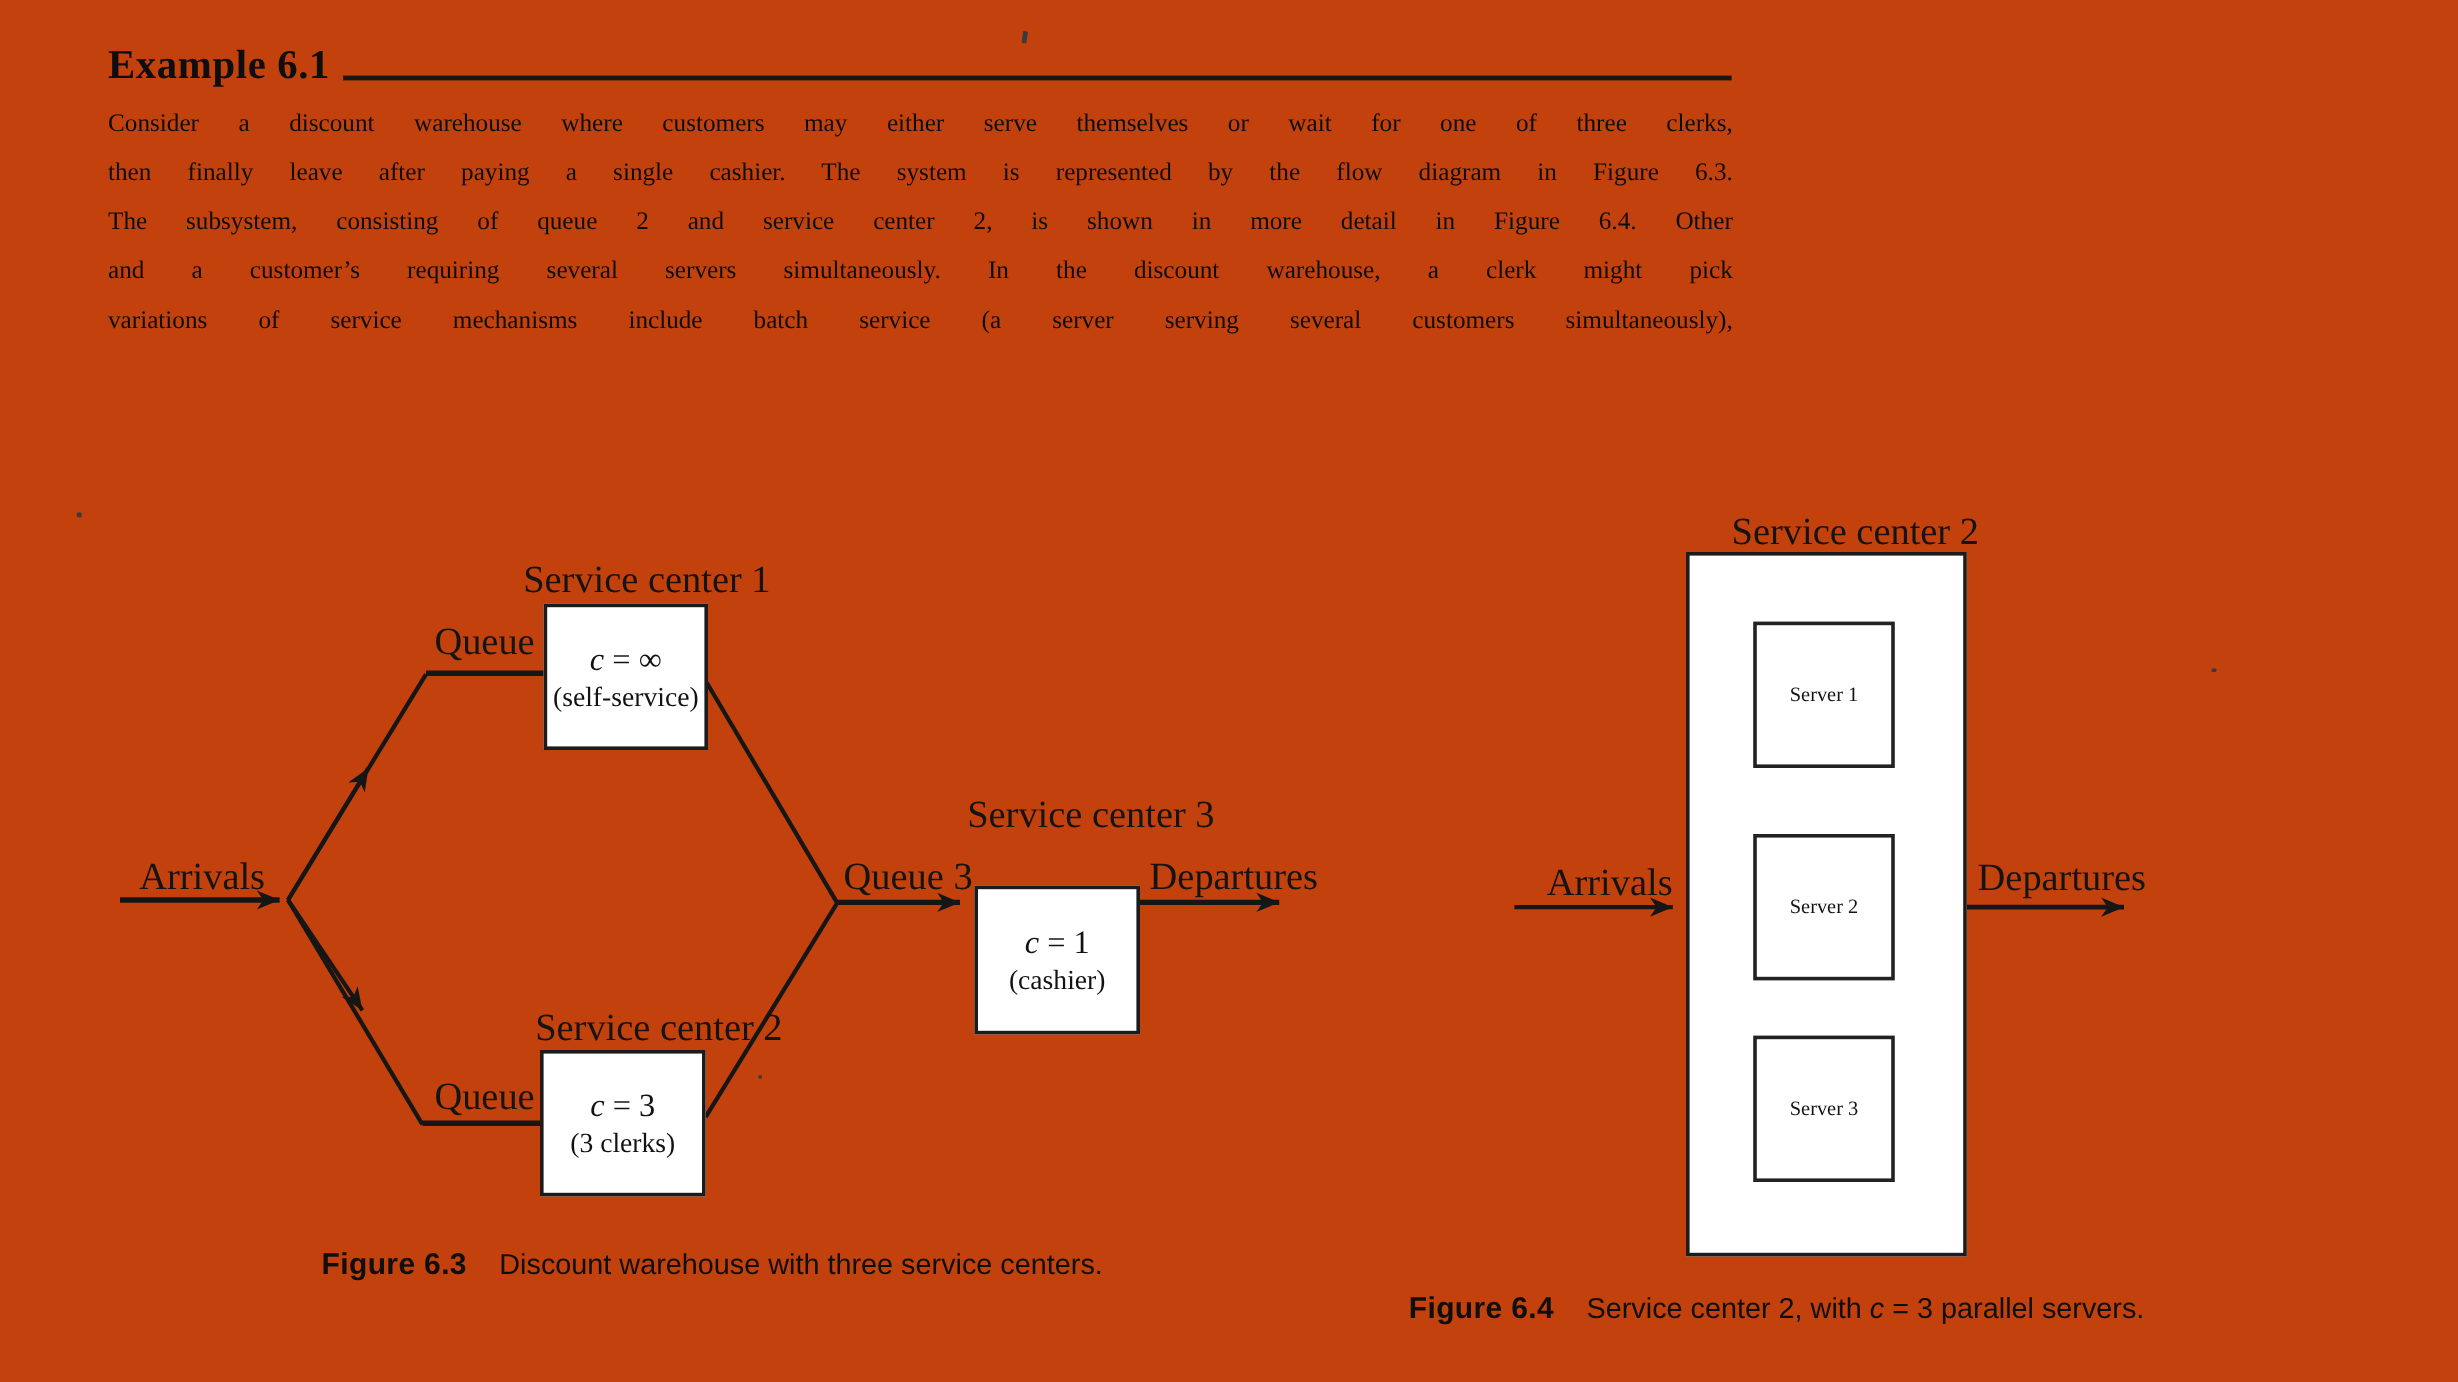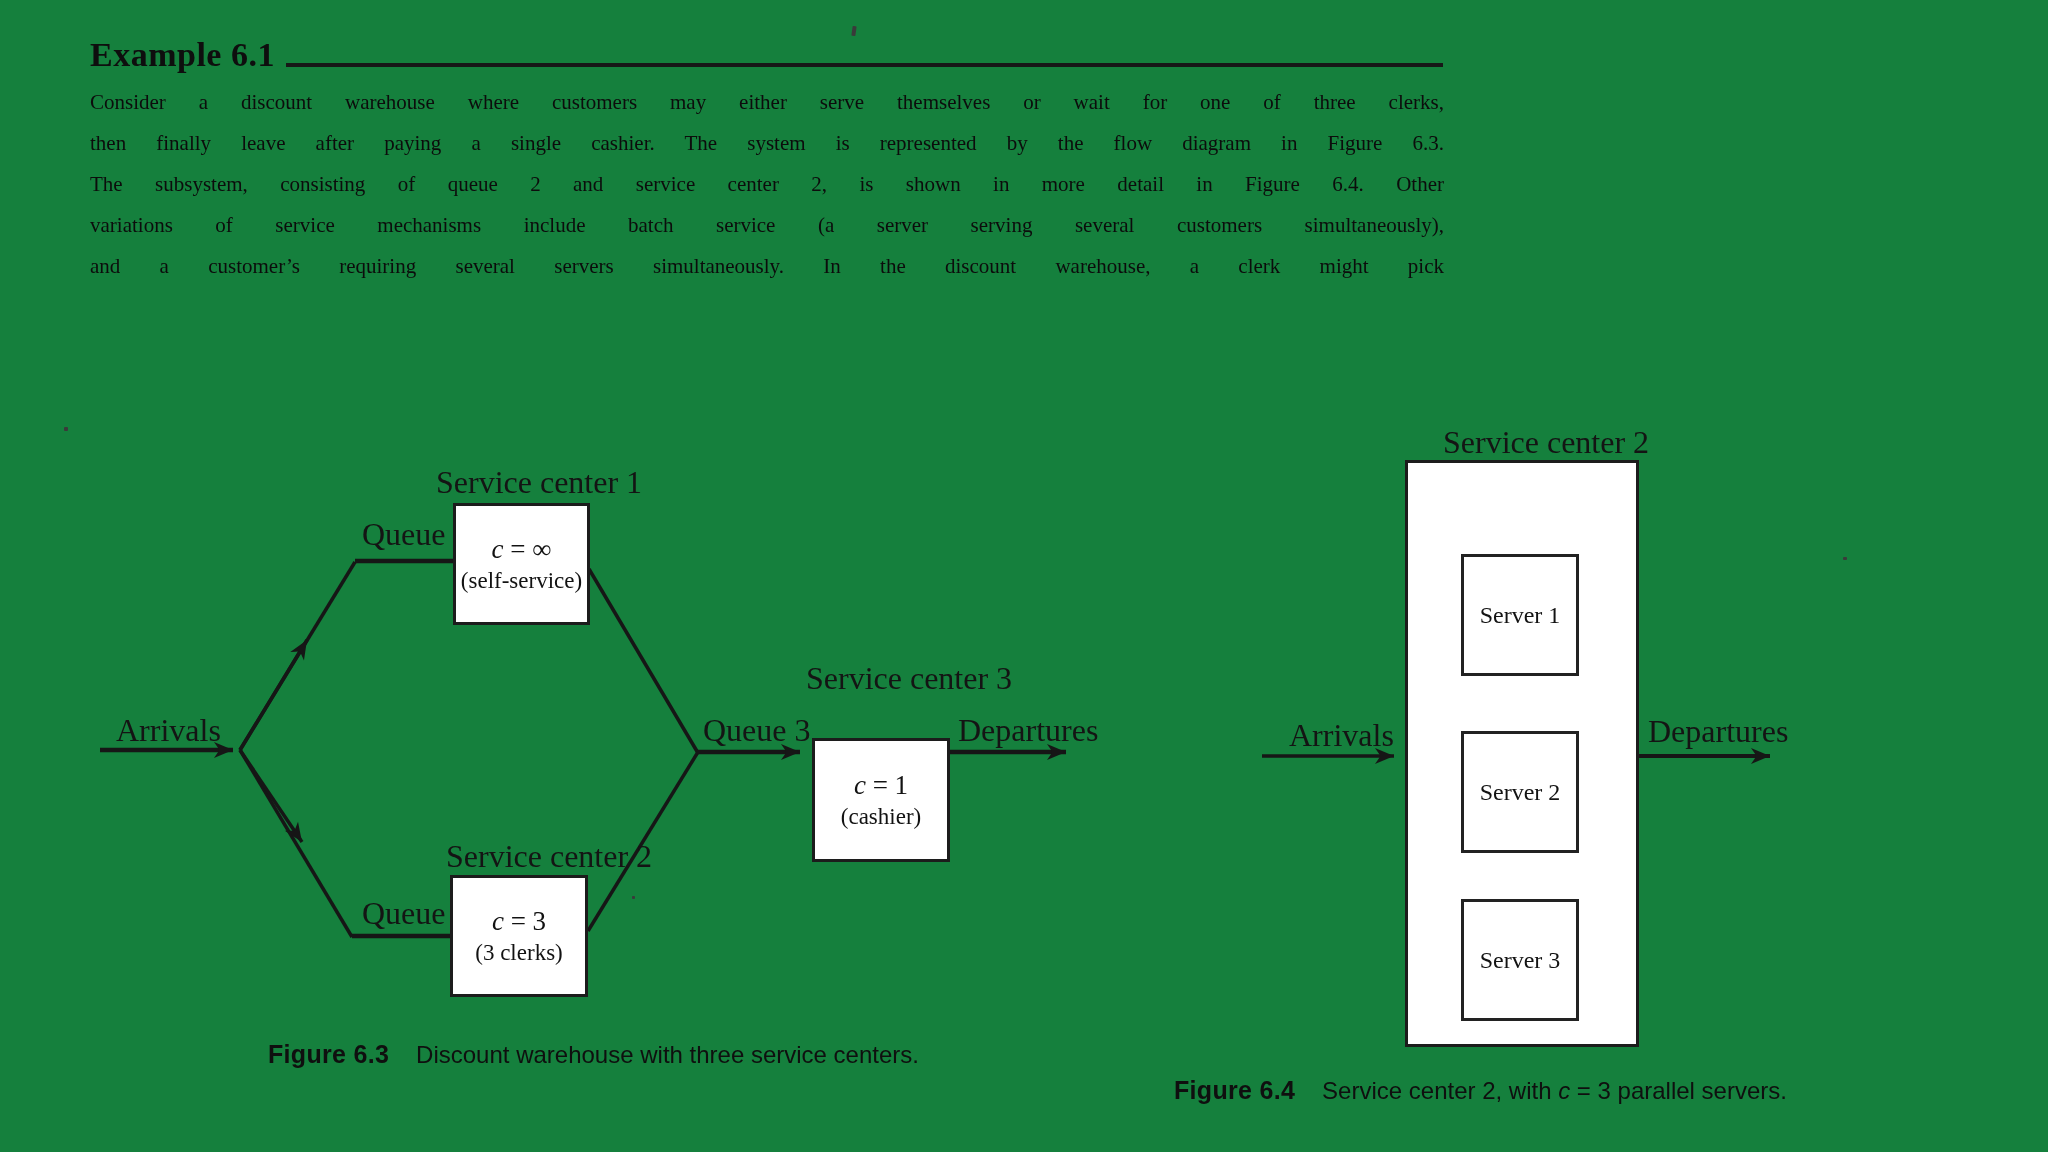--- a/index.html
+++ b/index.html
@@ -1,16 +1,16 @@
 <!DOCTYPE html>
 <html><head>
 <meta charset="utf-8">
 <style>
   html,body{margin:0;padding:0;background:#ffffff;}
-  #page{position:relative;width:2048px;height:1152px;background:#15803d;overflow:hidden;
+  #page{position:relative;width:2048px;height:1152px;background:#c2410c;overflow:hidden;
         font-family:"Liberation Serif",serif;color:#0e0e0e;}
   .abs{position:absolute;}
 
   
   #heading{left:90px;top:36px;font-size:34px;font-weight:bold;letter-spacing:0.5px;white-space:nowrap;}
   #head-rule{left:286px;top:63px;width:1157px;height:4px;background:#171717;}
 
   
   #para{left:90px;top:82px;width:1354px;font-size:21px;line-height:41px;color:#0c0c0c;}
   .pline{text-align:justify;text-align-last:justify;white-space:nowrap;}
@@ -26,21 +26,21 @@
   .scbox{border:3px solid #1c1c1c;background:#fff;display:flex;flex-direction:column;
          align-items:center;justify-content:center;gap:3px;color:#121212;}
   .bval{font-size:27px;white-space:nowrap;}
   .bval i{font-style:italic;}
   .bval span{font-style:normal;}
   .bsub{font-size:23px;white-space:nowrap;}
 
   
   #bigrect{border:3px solid #1c1c1c;background:#fff;}
   .server-box{border:3px solid #222;background:#fff;display:flex;align-items:center;
-              justify-content:center;font-size:24px;color:#131313;margin-top:36px;}
+              justify-content:center;font-size:17px;color:#131313;}
 
   
   .cap{font-family:"Liberation Sans",sans-serif;font-size:24px;color:#0f0f0f;white-space:nowrap;display:flex;align-items:baseline;}
   .cap .capb{font-weight:700;font-size:25px;letter-spacing:0.3px;margin-right:27px;}
   .cap .capi{font-style:italic;}
 
   
   .speck{background:#3a3a3a;border-radius:1px;}
 </style>
 </head>
@@ -71,22 +71,22 @@
     <line x1="1639" y1="756" x2="1770" y2="756" stroke="#161616" stroke-width="4" marker-end="url(#ah)"></line>
   </svg>
 
   <div id="heading" class="abs">Example 6.1</div>
   <div id="head-rule" class="abs"></div>
 
   <div id="para" class="abs">
     <div class="pline">Consider a discount warehouse where customers may either serve themselves or wait for one of three clerks,</div>
     <div class="pline">then finally leave after paying a single cashier. The system is represented by the flow diagram in Figure 6.3.</div>
     <div class="pline">The subsystem, consisting of queue 2 and service center 2, is shown in more detail in Figure 6.4. Other</div>
+    <div class="pline">and a customer’s requiring several servers simultaneously. In the discount warehouse, a clerk might pick</div>
     <div class="pline">variations of service mechanisms include batch service (a server serving several customers simultaneously),</div>
-    <div class="pline">and a customer’s requiring several servers simultaneously. In the discount warehouse, a clerk might pick</div>
   </div>
 
   <div class="abs lbl" style="left:116px;top:712px;">Arrivals</div>
 
   <div class="abs lbl" style="left:362px;top:516px;">Queue 1</div>
   <div class="abs lbl" style="left:436px;top:464px;">Service center 1</div>
   <div class="abs scbox" style="left:453px;top:503px;width:131px;height:116px;">
     <span class="bval"><i>c</i><span> = ∞</span></span>
     <span class="bsub">(self-service)</span>
   </div>

